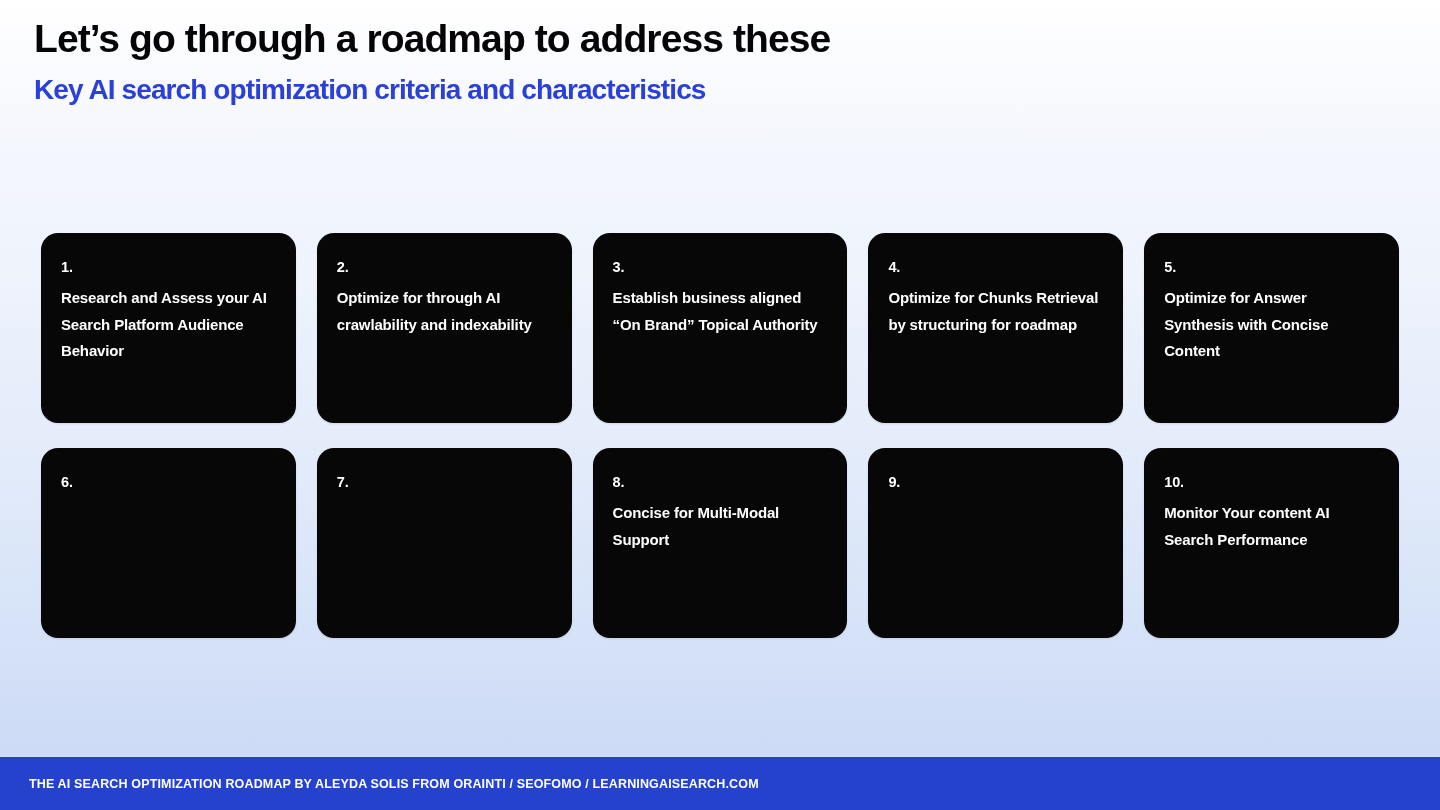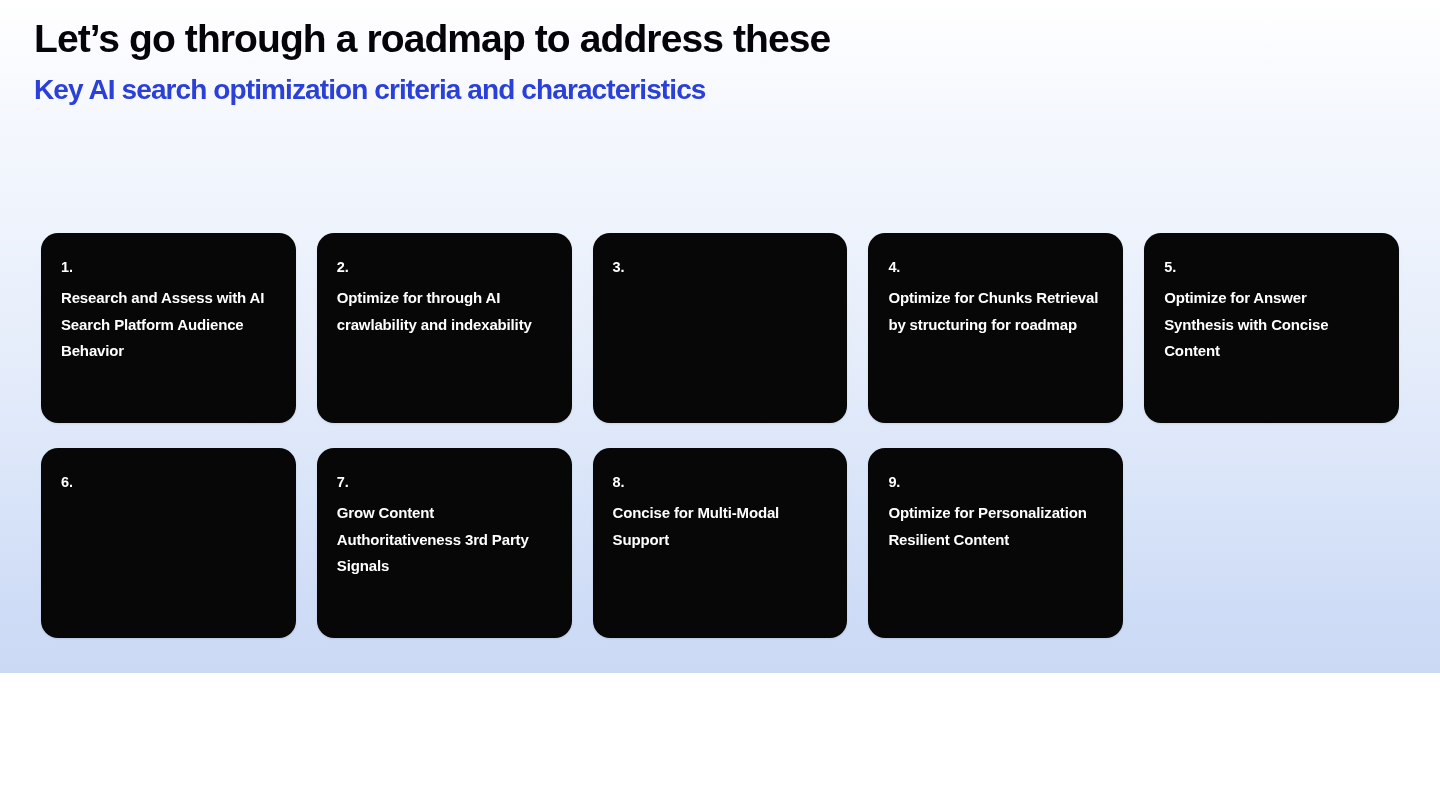--- a/index.html
+++ b/index.html
@@ -10,21 +10,21 @@
     width: 1440px;
     height: 810px;
     overflow: hidden;
     font-family: "Liberation Sans", sans-serif;
     background: #ffffff;
   }
 
   .slide {
     position: relative;
     width: 1440px;
-    height: 673px;
+    height: 810px;
     background: linear-gradient(180deg,
                 #ffffff 0%,
                 #fbfcfe 6%,
                 #f4f7fd 18%,
                 #eef3fc 34%,
                 #e4ecfa 55%,
                 #d8e4f8 74%,
                 #cfdcf6 90%,
                 #cbd9f5 100%);
     overflow: hidden;
@@ -120,58 +120,64 @@
 
   <div class="title-block">
     <div class="title-line-1">Let’s go through a roadmap to address these</div>
     <div class="title-line-2">Key AI search optimization criteria and characteristics</div>
   </div>
 
   <div class="grid">
 
     <div class="card">
       <div class="card-num">1.</div>
-      <div class="card-text">Research and Assess with AI Search Platform Audience Behavior</div>
+      <div class="card-text">Research and Assess your AI Search Platform Audience Behavior</div>
     </div>
 
     <div class="card">
       <div class="card-num">2.</div>
       <div class="card-text">Optimize for through AI crawlability and indexability</div>
     </div>
 
     <div class="card">
       <div class="card-num">3.</div>
+      <div class="card-text">Establish business aligned “On Brand” Topical Authority</div>
     </div>
 
     <div class="card">
       <div class="card-num">4.</div>
       <div class="card-text">Optimize for Chunks Retrieval by structuring for roadmap</div>
     </div>
 
     <div class="card">
       <div class="card-num">5.</div>
       <div class="card-text">Optimize for Answer Synthesis with Concise Content</div>
     </div>
 
     <div class="card">
       <div class="card-num">6.</div>
     </div>
 
     <div class="card">
       <div class="card-num">7.</div>
-      <div class="card-text">Grow Content Authoritativeness 3rd Party Signals</div>
     </div>
 
     <div class="card">
       <div class="card-num">8.</div>
       <div class="card-text">Concise for Multi-Modal Support</div>
     </div>
 
     <div class="card">
       <div class="card-num">9.</div>
-      <div class="card-text">Optimize for Personalization Resilient Content</div>
     </div>
 
+    <div class="card">
+      <div class="card-num">10.</div>
+      <div class="card-text">Monitor Your content AI Search Performance</div>
+    </div>
 
   </div>
 
+  <div class="footer-bar">
+    <div class="footer-text">THE AI SEARCH OPTIMIZATION ROADMAP BY ALEYDA SOLIS FROM ORAINTI / SEOFOMO / LEARNINGAISEARCH.COM</div>
+  </div>
 
 </div>
 
 </body></html>

